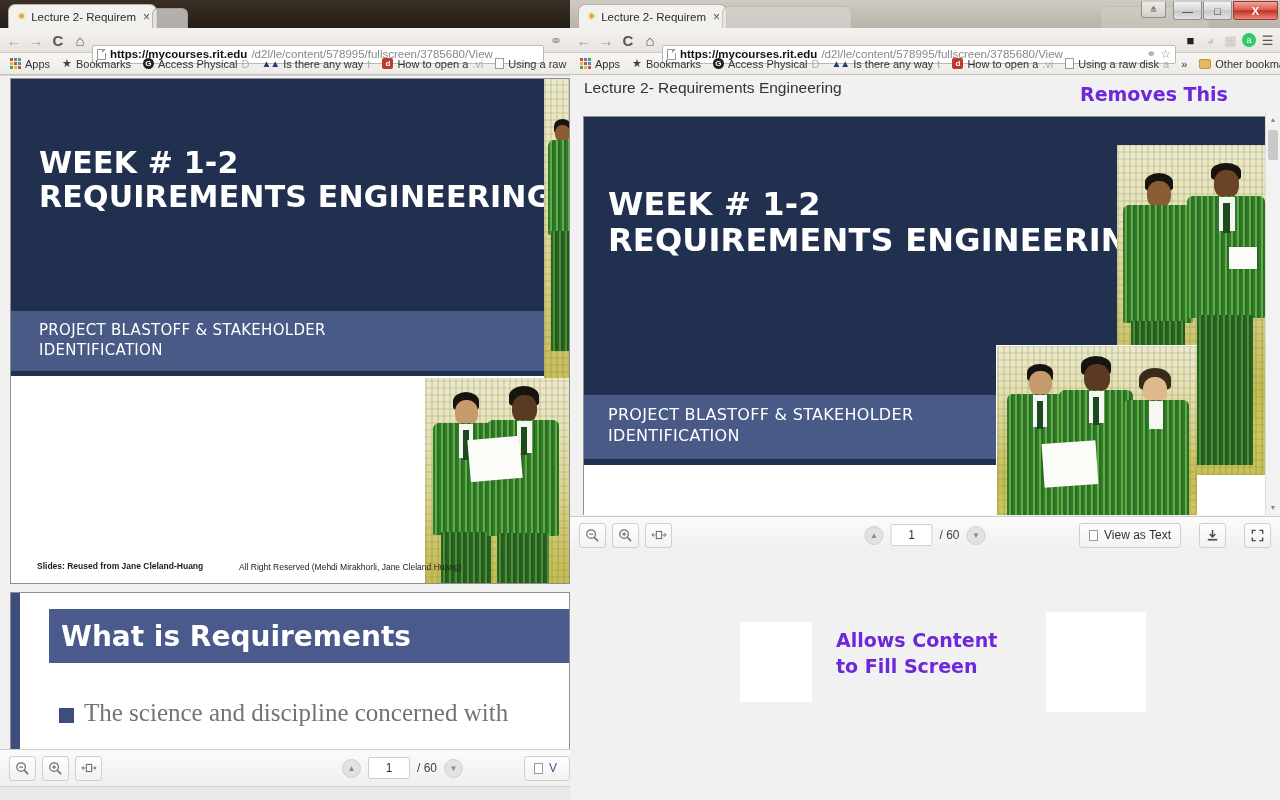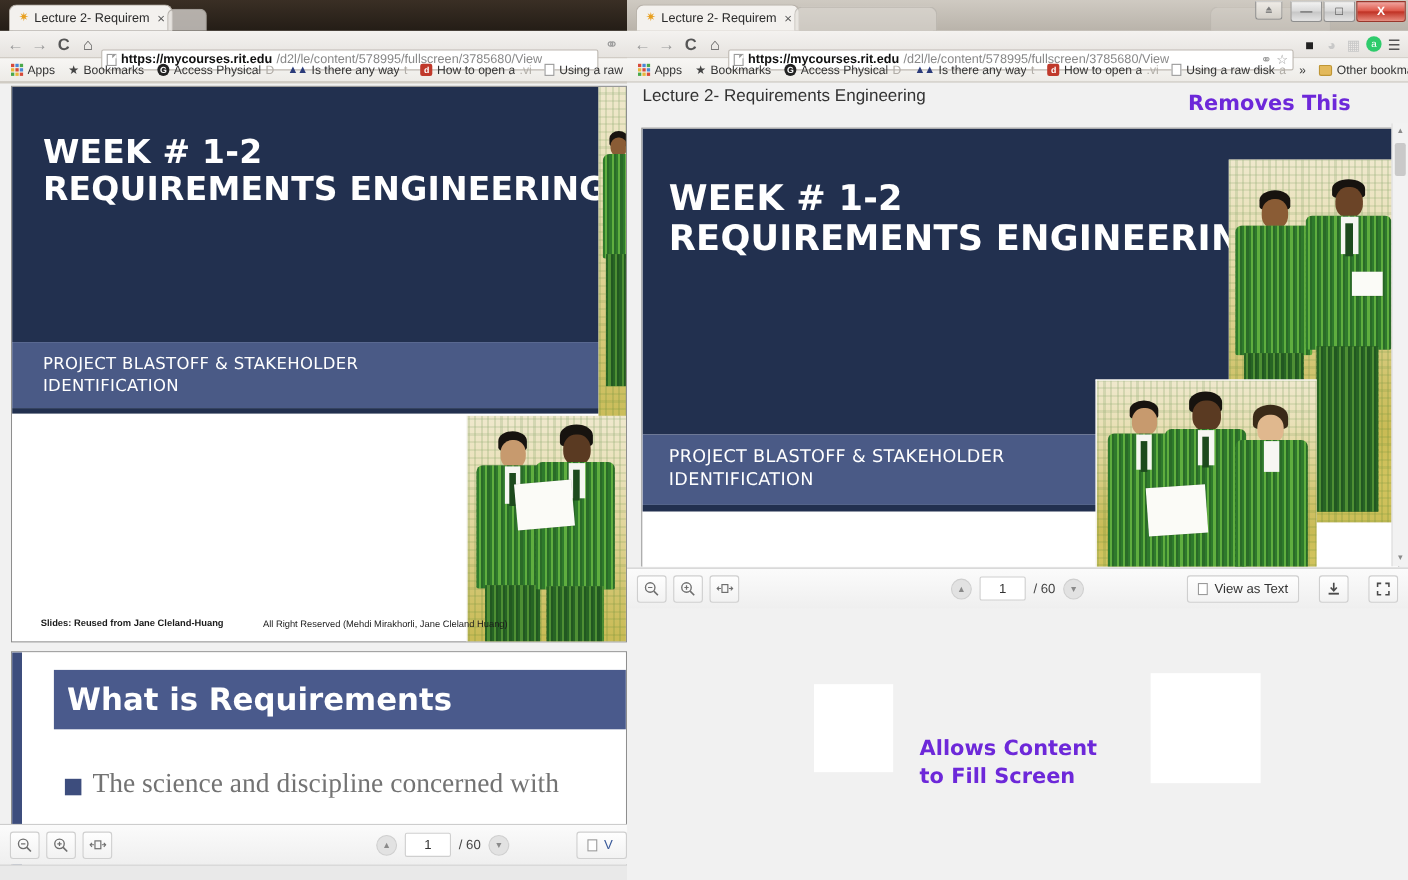--- a/index.html
+++ b/index.html
@@ -146,21 +146,21 @@
   .page { position: absolute; background: #fff; border: 1px solid #8e8e8e; overflow: hidden; }
 
   
   .slide1 { position: absolute; inset: 0; background: #fff; }
   .slide1 .navyblock { position: absolute; left: 0; right: 0; top: 0; background: #22304f; }
   .slide1 .band { position: absolute; left: 0; right: 0; background: #4a5a86; }
   .slide1 .bandline { position: absolute; left: 0; right: 0; background: #22304f; }
   .slide1 h1 {
     position: absolute; color: #fff; font-weight: bold;
     font-family: "DejaVu Sans", sans-serif;
-    letter-spacing: .2px; line-height: 1.14;
+    letter-spacing: .2px; line-height: 1.14; margin-top: 24px;
   }
   .slide1 .bandtxt {
     position: absolute; color: #fff; font-weight: normal;
     font-family: "DejaVu Sans", sans-serif; line-height: 1.3; letter-spacing: .3px;
   }
   .slide1 .foot1, .slide1 .foot2 {
     position: absolute; color: #1b1b1b; font-family: "Liberation Sans", sans-serif;
   }
   .slide1 .foot1 { font-weight: bold; }
 
@@ -647,17 +647,17 @@
         </svg>
       </div>
     </div>
   </div>
 
   <div class="annot" style="left:510px; top:82px; font-size:19px;">Removes This</div>
 
   <div class="whitebox" style="left:170px; top:622px; width:72px; height:80px;"></div>
   <div class="whitebox" style="left:476px; top:612px; width:100px; height:100px;"></div>
 
-  <div class="annot" style="left:266px; top:668px; font-size:19px;">
+  <div class="annot" style="left:266px; top:628px; font-size:19px;">
     <span>Allows Content</span><br>
     <span>to Fill Screen</span>
   </div>
 </div>
 
 </body></html>

